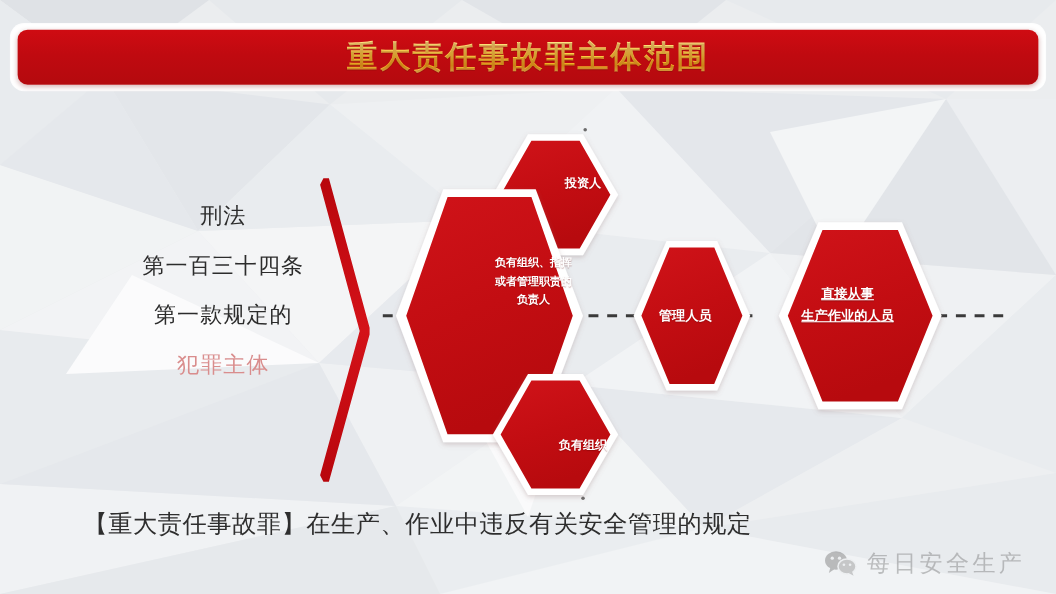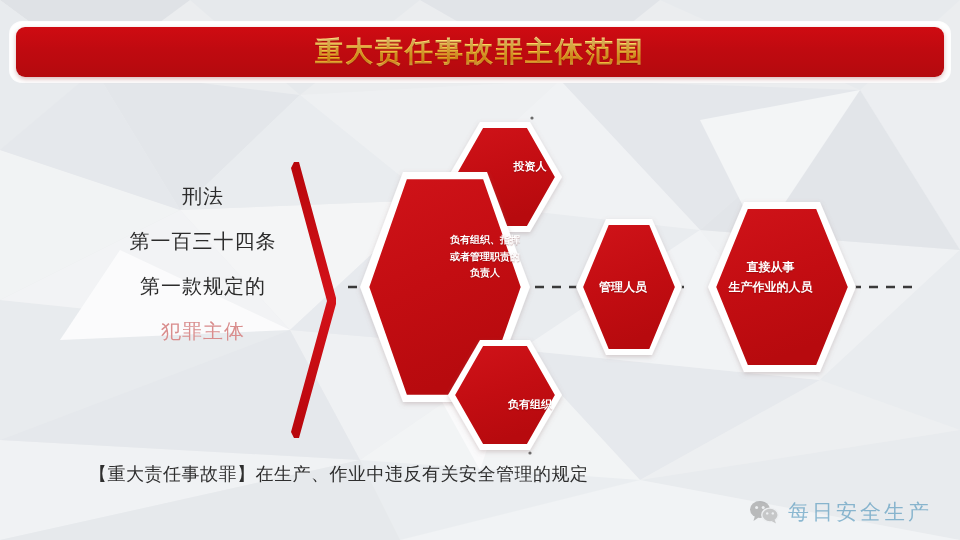--- a/index.html
+++ b/index.html
@@ -108,42 +108,42 @@
     text-shadow: 0 1px 1px rgba(90,0,0,0.35);
     pointer-events: none;
     white-space: pre-line;
   }
   .hex-label.sz-big   { font-size: 10px; }
   .hex-label.sz-med   { font-size: 12px; }
   .hex-label.sz-small { font-size: 11px; }
   
   .caption {
     position: absolute;
-    left: 89px;
+    left: 76px;
     top: 462px;
     font-family: "DejaVu Sans", "Liberation Sans", sans-serif;
-    font-size: 18px;
+    font-size: 22px;
     color: #2e2e2e;
     letter-spacing: 0.5px;
     white-space: nowrap;
   }
   
   .watermark {
     position: absolute;
     right: 28px;
     bottom: 14px;
     display: flex;
     align-items: center;
     gap: 9px;
     opacity: 0.42;
   }
   .watermark .wm-text {
     font-family: "DejaVu Sans", "Liberation Sans", sans-serif;
     font-size: 21px;
-    color: #0369a1;
+    color: #737373;
     letter-spacing: 3px;
     white-space: nowrap;
   }
 </style>
 </head>
 <body>
 
 <div id="slide">
 
   <svg id="bg-poly" viewBox="0 0 960 540" preserveAspectRatio="none">
@@ -262,21 +262,21 @@
   </svg>
 
   <div class="hex-label sz-small" style="left:480px; top:158px; width:100px;">投资人</div>
 
   <div class="hex-label sz-big" style="left:400px; top:232px; width:170px;">负有组织、指挥
 或者管理职责的
 负责人</div>
 
   <div class="hex-label sz-med" style="left:568px; top:278px; width:110px;">管理人员</div>
 
-  <div class="hex-label sz-med" style="left:693px; top:258px; width:155px;">直接从事
+  <div class="hex-label sz-med" style="left:693px; top:258px; width:155px;text-decoration:underline;">直接从事
 生产作业的人员</div>
 
   <div class="hex-label sz-small" style="left:480px; top:396px; width:100px;">负有组织</div>
 
   <div class="caption">【重大责任事故罪】在生产、作业中违反有关安全管理的规定</div>
 
   <div class="watermark">
     <svg width="30" height="24" viewBox="0 0 30 24">
       <ellipse cx="11" cy="9.5" rx="10" ry="8.4" fill="#6d6d6d"></ellipse>
       <polygon points="6,15.5 4.5,21 9.5,17.5" fill="#6d6d6d"></polygon>

